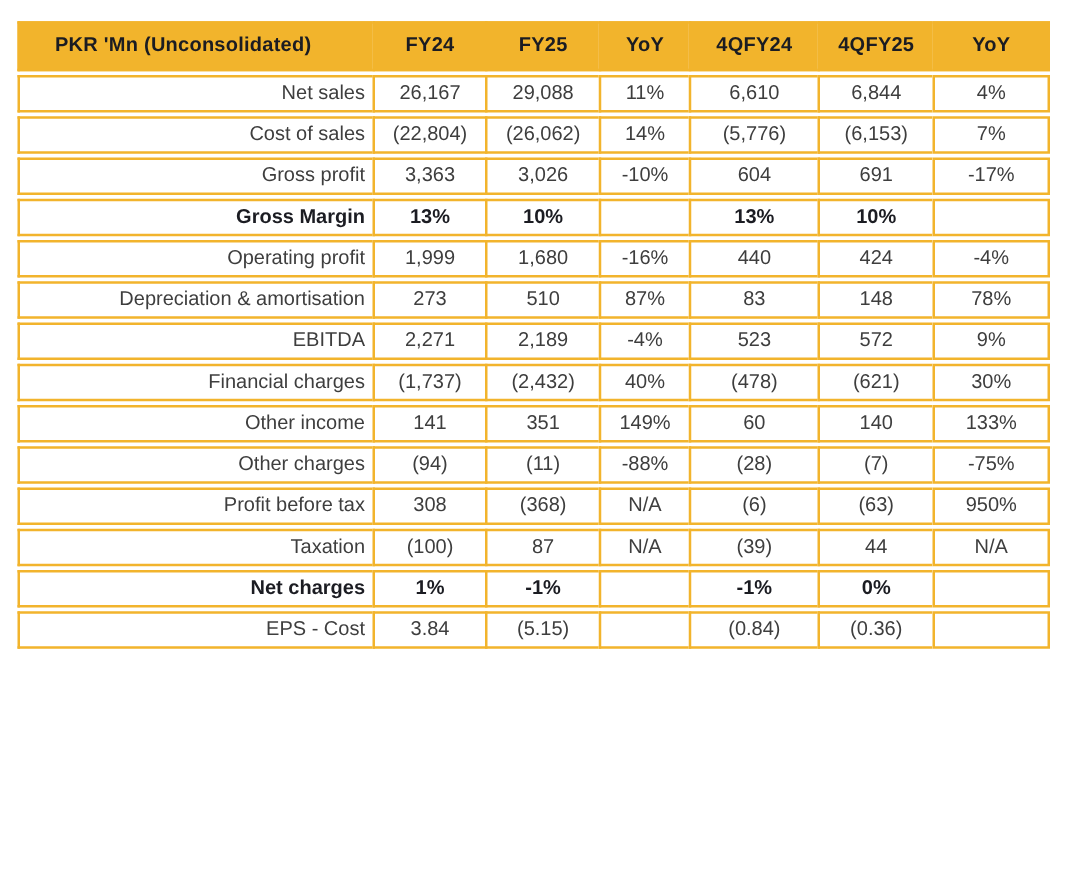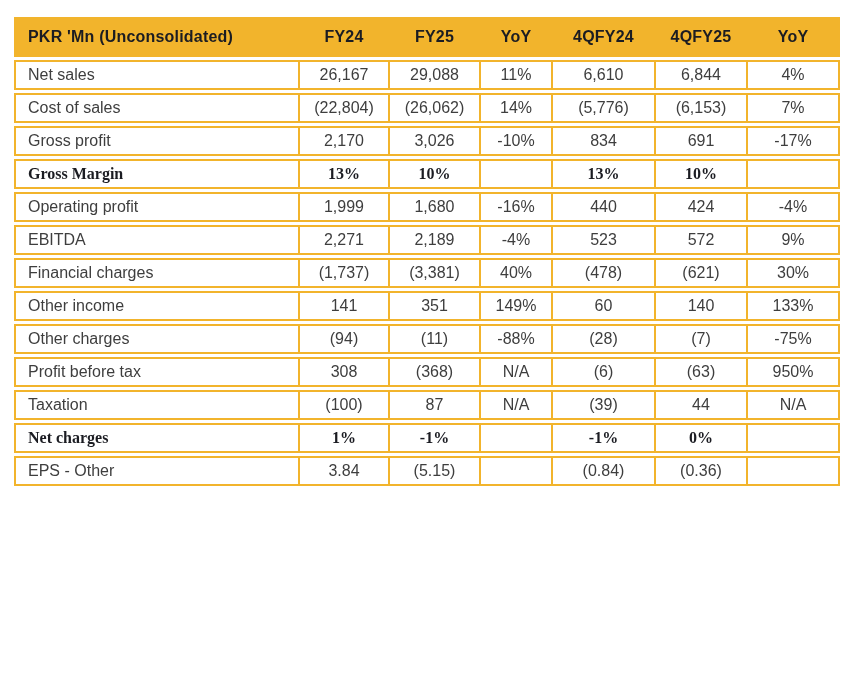--- a/index.html
+++ b/index.html
@@ -44,34 +44,33 @@
   .fin-table th {
     background: var(--accent);
     color: var(--header_text);
     font-weight: 700;
     padding-top: 8px;
     padding-bottom: 8px;
     letter-spacing: 0.2px;
   }
   .fin-table th:first-child {
     text-align: left;
-    padding-left: 12px;
+    padding-left: 28px;
   }
   .fin-table td {
     color: var(--body_text);
     background: #ffffff;
   }
   .fin-table td:first-child {
-    text-align: left;
+    text-align: right;
     padding-left: 12px;
   }
   .fin-table tr.bold td {
     font-weight: 700;
     color: var(--header_text);
-    font-family: Liberation Serif, serif;
   }
 </style>
 </head>
 <body>
 
 <div class="table-wrap">
   <table class="fin-table">
     <colgroup>
       <col style="width:284px">
       <col style="width:90px">
@@ -106,24 +105,24 @@
           <td>Cost of sales</td>
           <td>(22,804)</td>
           <td>(26,062)</td>
           <td>14%</td>
           <td>(5,776)</td>
           <td>(6,153)</td>
           <td>7%</td>
         </tr>
         <tr>
           <td>Gross profit</td>
-          <td>2,170</td>
+          <td>3,363</td>
           <td>3,026</td>
           <td>-10%</td>
-          <td>834</td>
+          <td>604</td>
           <td>691</td>
           <td>-17%</td>
         </tr>
         <tr class="bold">
           <td>Gross Margin</td>
           <td>13%</td>
           <td>10%</td>
           <td></td>
           <td>13%</td>
           <td>10%</td>
@@ -132,32 +131,41 @@
         <tr>
           <td>Operating profit</td>
           <td>1,999</td>
           <td>1,680</td>
           <td>-16%</td>
           <td>440</td>
           <td>424</td>
           <td>-4%</td>
         </tr>
         <tr>
+          <td>Depreciation &amp; amortisation</td>
+          <td>273</td>
+          <td>510</td>
+          <td>87%</td>
+          <td>83</td>
+          <td>148</td>
+          <td>78%</td>
+        </tr>
+        <tr>
           <td>EBITDA</td>
           <td>2,271</td>
           <td>2,189</td>
           <td>-4%</td>
           <td>523</td>
           <td>572</td>
           <td>9%</td>
         </tr>
         <tr>
           <td>Financial charges</td>
           <td>(1,737)</td>
-          <td>(3,381)</td>
+          <td>(2,432)</td>
           <td>40%</td>
           <td>(478)</td>
           <td>(621)</td>
           <td>30%</td>
         </tr>
         <tr>
           <td>Other income</td>
           <td>141</td>
           <td>351</td>
           <td>149%</td>
@@ -195,21 +203,21 @@
         <tr class="bold">
           <td>Net charges</td>
           <td>1%</td>
           <td>-1%</td>
           <td></td>
           <td>-1%</td>
           <td>0%</td>
           <td></td>
         </tr>
         <tr>
-          <td>EPS - Other</td>
+          <td>EPS - Cost</td>
           <td>3.84</td>
           <td>(5.15)</td>
           <td></td>
           <td>(0.84)</td>
           <td>(0.36)</td>
           <td></td>
         </tr>
       </tbody>
   </table>
 </div>

